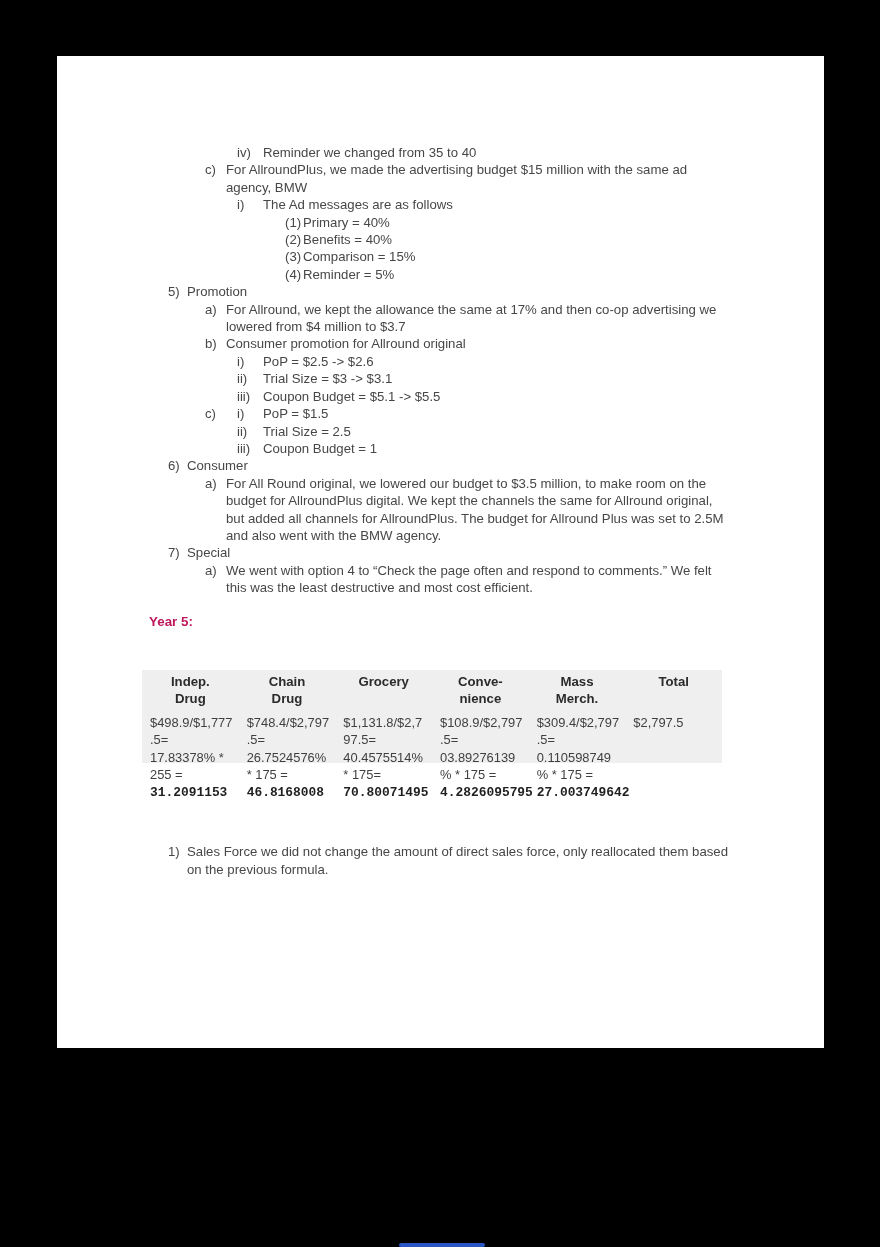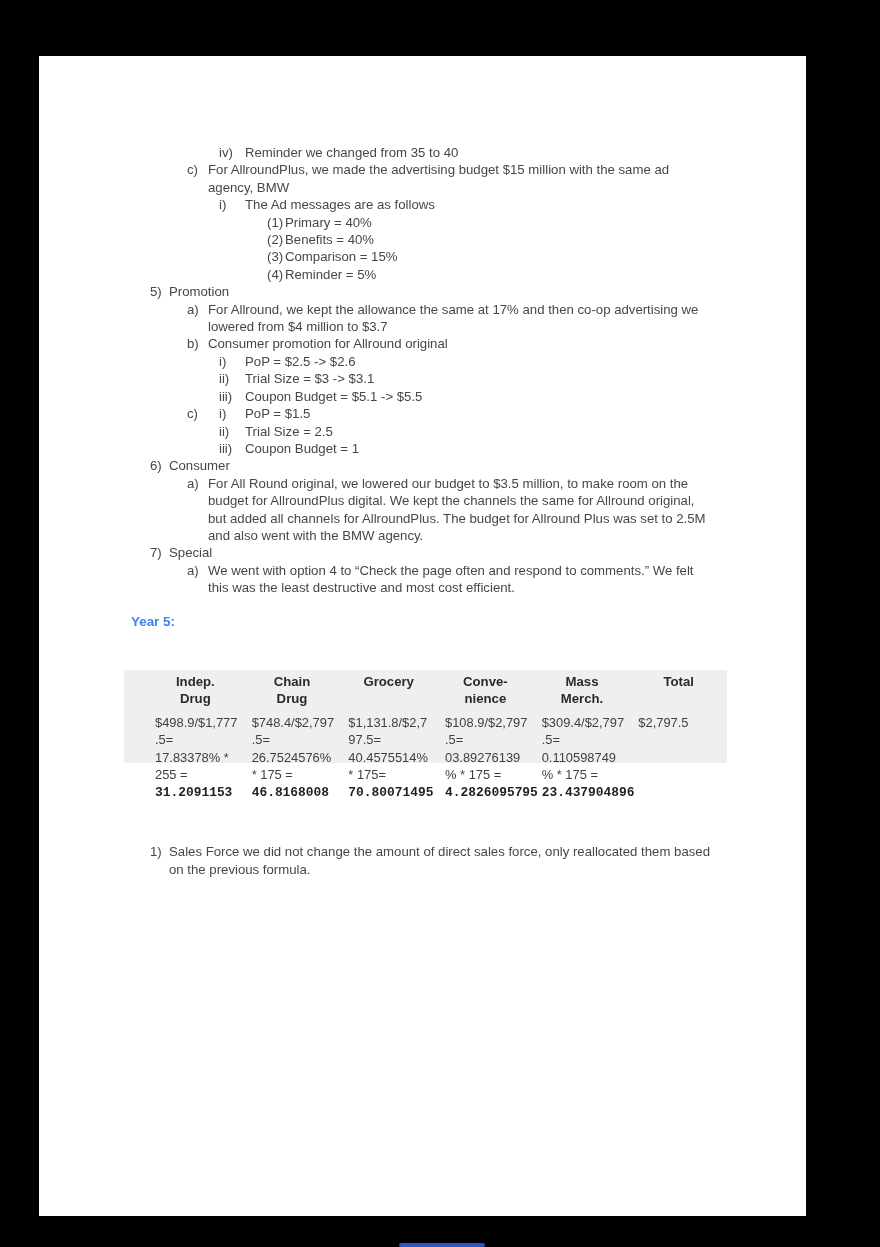--- a/index.html
+++ b/index.html
@@ -2,44 +2,44 @@
 <html><head>
 <meta charset="utf-8">
 <style>
   html,body{margin:0;padding:0;}
   body{
     width:880px;height:1247px;position:relative;
     background:#000;overflow:hidden;
     font-family:"Liberation Sans","DejaVu Sans",sans-serif;
   }
   .paper{
-    position:absolute;left:39px;top:56px;width:767px;height:1160px;
+    position:absolute;left:57px;top:56px;width:767px;height:992px;
     background:#fff;
   }
   .doc-content{
     position:absolute;inset:0;
     padding-top:88px;
     color:#474747;
     font-size:13.2px;line-height:17.4px;
   }
   .row{position:relative;padding-right:95px;}
   .row .marker{position:absolute;top:0;}
   .lvl1{padding-left:130px;}  .lvl1 .marker{left:111px;}
   .lvl2{padding-left:169px;}  .lvl2 .marker{left:148px;}
   .lvl3{padding-left:206px;}  .lvl3 .marker{left:180px;}
   .lvl4{padding-left:246px;}  .lvl4 .marker{left:228px;}
   .year5-heading{
     margin:16px 0 0 92px;
-    font-weight:700;color:#3b82f6;font-size:13.4px;line-height:17.4px;
+    font-weight:700;color:#be185d;font-size:13.4px;line-height:17.4px;
   }
   .y5table{
     margin:40px 0 0 85px;width:580px;
     display:flex;
     background:linear-gradient(to bottom,#efefef 0px,#efefef 93px,#ffffff 93px);
-    font-size:12.9px;line-height:17.5px;color:#3f3f3f;padding-left:23px;
+    font-size:12.9px;line-height:17.5px;color:#3f3f3f;
   }
   .y5col{flex:1 1 0;min-width:0;}
   .y5head{
     height:44px;box-sizing:border-box;padding-top:3px;
     text-align:center;font-weight:700;color:#2b2b2b;font-size:13.2px;
   }
   .y5line{padding-left:8px;white-space:nowrap;}
   .y5total{padding-left:8px;white-space:nowrap;font-weight:700;color:#1f1f1f;font-family:Liberation Mono, monospace;}
   .footnotes{margin-top:42px;}
   .bottom-bar{
@@ -122,21 +122,21 @@
         </div>
         <div class="y5col">
           <div class="y5head">
             <div>Mass</div>
             <div>Merch.</div>
           </div>
           <div class="y5line">$309.4/$2,797</div>
           <div class="y5line">.5=</div>
           <div class="y5line">0.110598749</div>
           <div class="y5line">% * 175 =</div>
-          <div class="y5total">23.437904896</div>
+          <div class="y5total">27.003749642</div>
         </div>
         <div class="y5col">
           <div class="y5head">
             <div>Total</div>
           </div>
           <div class="y5line">$2,797.5</div>
         </div>
       </div>
     <div class="footnotes">
         <div class="row lvl1"><span class="marker">1)</span><span>Sales Force we did not change the amount of direct sales force, only reallocated them based on the previous formula.</span></div>

